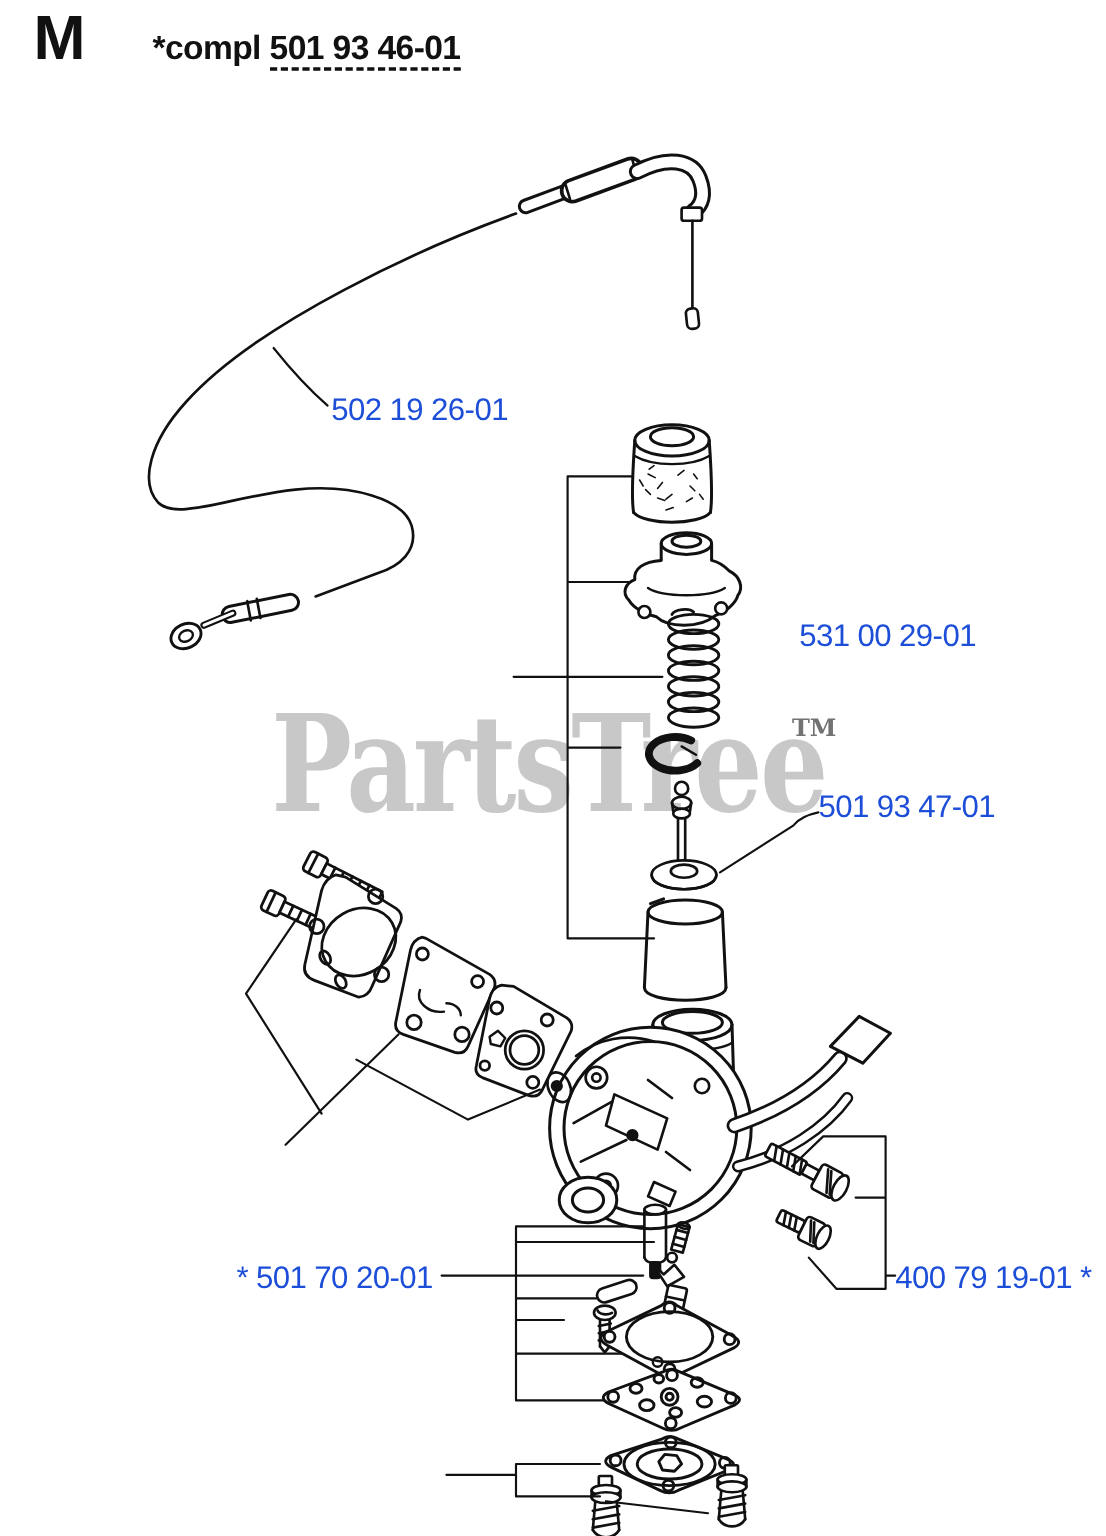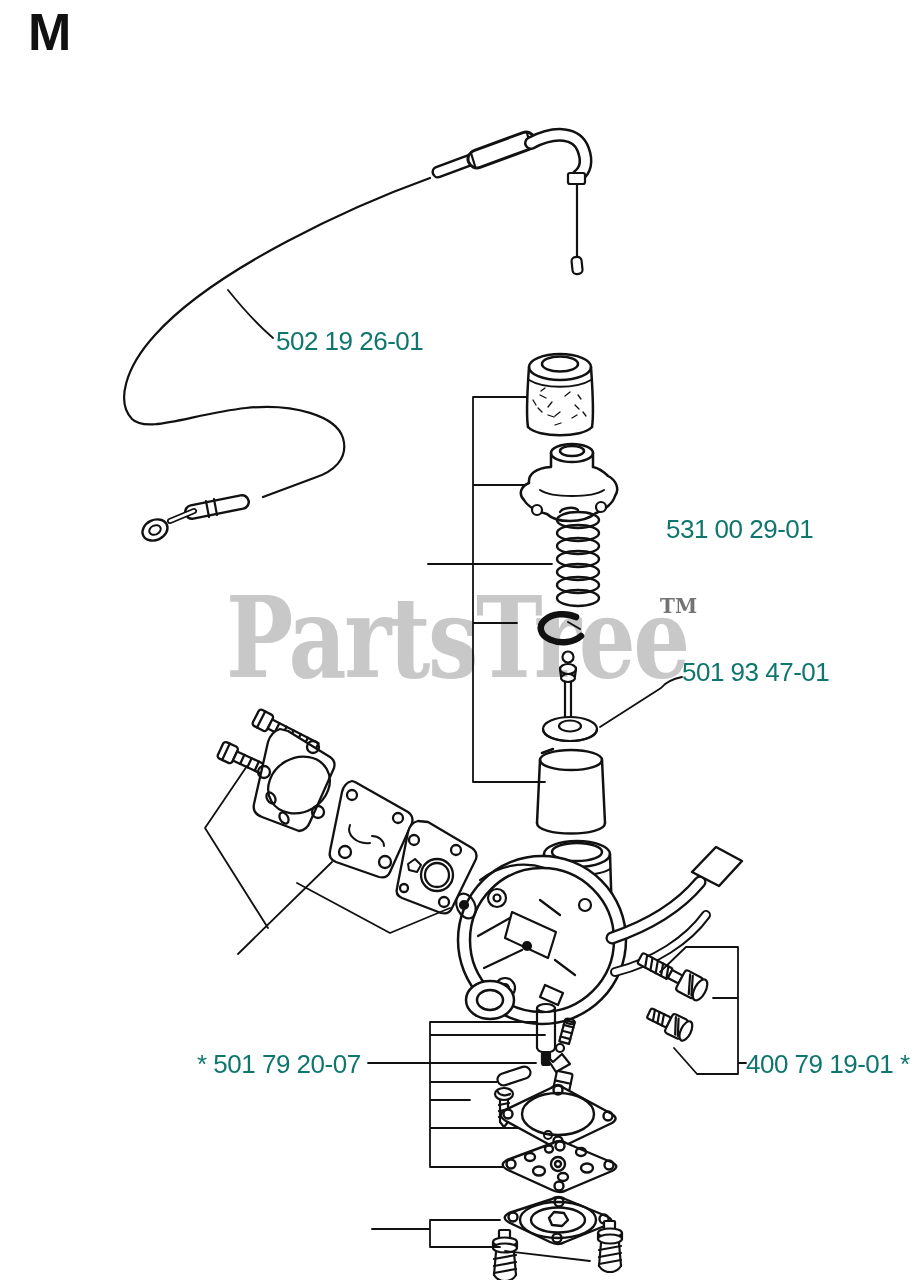--- a/index.html
+++ b/index.html
@@ -10,28 +10,32 @@
   .doc-title{position:absolute;left:127px;top:24px;font-size:28px;font-weight:bold;
         letter-spacing:-0.5px;white-space:nowrap;}
   .doc-title .num{border-bottom:3.5px dashed #111;padding-bottom:1px;}
   .watermark{position:absolute;left:226px;top:572px;font-family:"DejaVu Serif",serif;
         font-weight:bold;font-size:112px;color:#c8c8c8;letter-spacing:-3px;
         transform:scaleX(0.8);transform-origin:left top;white-space:nowrap;z-index:1;}
   .watermark-tm{position:absolute;left:660px;top:594px;font-family:"DejaVu Serif",serif;
         font-weight:bold;font-size:20px;color:#737373;z-index:1;}
   .art{position:absolute;left:0;top:0;z-index:2;}
   .plabel{position:absolute;font-size:26px;letter-spacing:-0.5px;white-space:nowrap;
-        color:#0f766e;z-index:3;}
+        color:#1d4ed8;z-index:3;}
 </style>
 </head>
 <body>
 
 <div class="page">
 
   <div class="section-letter">M</div>
+  <div class="doc-title">
+    <span>*compl</span>
+    <span class="num">501 93 46-01</span>
+  </div>
 
   <div class="watermark">PartsTree</div>
   <div class="watermark-tm">TM</div>
 
   <svg class="art" width="922" height="1280" viewBox="0 0 922 1280" fill="none" stroke="#111" stroke-width="2.5" stroke-linecap="round" stroke-linejoin="round">
 
     <g>
       <path d="M430,178 C355,205 215,268 155,335 C125,368 116,402 132,419
                C147,434 192,414 246,408 C294,403 336,416 343,438
                C349,459 333,472 314,478 L263,497" stroke-width="2.2"></path>
@@ -314,15 +318,15 @@
     <g stroke-width="1.8">
       <path d="M228,290 C240,305 258,325 273,338"></path>
       <path d="M682,677 C672,679 665,683 661,688 L600,727"></path>
       <path d="M238,954 L332,862 M268,928 L205,828 L247,766 M297,883 L390,933 L450,908"></path>
     </g>
   </svg>
 
   <div class="plabel" style="left:276px;top:326px">502 19 26-01</div>
   <div class="plabel" style="left:666px;top:514px">531 00 29-01</div>
   <div class="plabel" style="left:682px;top:657px">501 93 47-01</div>
-  <div class="plabel" style="left:197px;top:1049px">* 501 79 20-07</div>
+  <div class="plabel" style="left:197px;top:1049px">* 501 70 20-01</div>
   <div class="plabel" style="left:746px;top:1049px">400 79 19-01 *</div>
 </div>
 
 </body></html>

